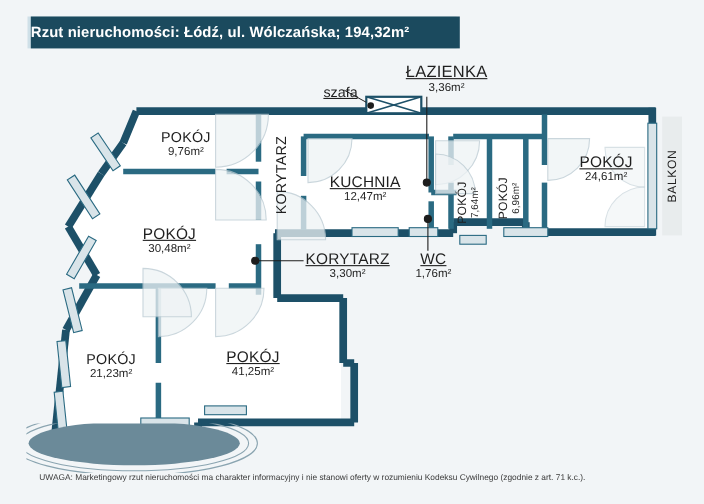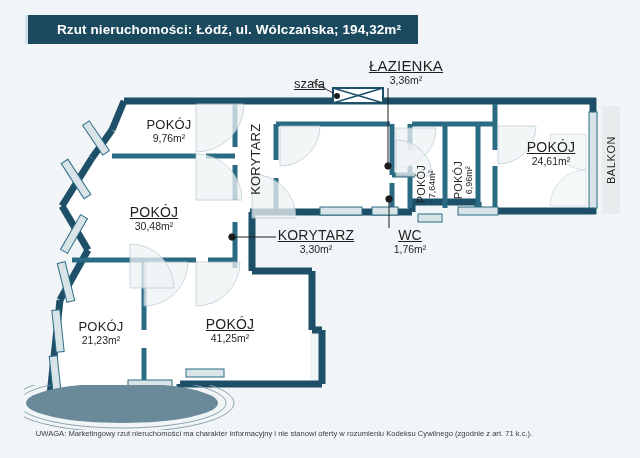--- a/index.html
+++ b/index.html
@@ -13,21 +13,21 @@
 
   
   .header-bar{
     position:absolute;left:28px;top:15px;width:390px;height:29px;
     background:#1b4a5e;
     box-shadow:-3px 0 0 0 #cfe0e8;
     display:flex;align-items:center;
   }
   .header-title{
     color:#ffffff;font-size:13.5px;font-weight:bold;
-    letter-spacing:.1px;padding-left:29px;white-space:nowrap;
+    letter-spacing:.1px;padding-left:0;white-space:nowrap;
   }
 
   
   .plan{position:absolute;left:0;top:0;width:640px;height:458px;}
   .plan svg{position:absolute;left:0;top:0;}
 
   
   .lbl{
     position:absolute;color:#1f1f1f;text-align:center;
     line-height:1.12;white-space:nowrap;
@@ -232,20 +232,24 @@
 
     <div class="lbl big" style="left:192px;top:317px;width:76px;">
       <span class="nm">POKÓJ</span>
       <span class="ar">41,25m²</span>
     </div>
 
     <div class="lbl rot rot90" style="left:210px;top:152px;width:92px;">
       <span class="nm">KORYTARZ</span>
     </div>
 
+    <div class="lbl big" style="left:292px;top:158px;width:80px;">
+      <span class="nm">KUCHNIA</span>
+      <span class="ar">12,47m²</span>
+    </div>
 
     <div class="lbl sm rot rot90" style="left:400px;top:173px;width:52px;">
       <span class="nm">POKÓJ</span>
       <span class="ar">7,64m²</span>
     </div>
 
     <div class="lbl sm rot rot90" style="left:437px;top:169px;width:52px;">
       <span class="nm">POKÓJ</span>
       <span class="ar">6,96m²</span>
     </div>
@@ -258,21 +262,21 @@
     <div class="lbl big" style="left:360px;top:58px;width:92px;">
       <span class="nm" style="font-size:15px;">ŁAZIENKA</span>
       <span class="ar">3,36m²</span>
     </div>
 
     <div class="lbl big" style="left:270px;top:228px;width:92px;">
       <span class="nm" style="font-size:14px;">KORYTARZ</span>
       <span class="ar">3,30m²</span>
     </div>
 
-    <div class="lbl big" style="left:380px;top:228px;width:60px;">
+    <div class="lbl big" style="left:364px;top:228px;width:60px;">
       <span class="nm" style="font-size:14px;">WC</span>
       <span class="ar">1,76m²</span>
     </div>
 
     <div class="tiny" style="left:294px;top:76px;">szafa</div>
 
     <div class="balkon-box" style="left:602px;top:106px;width:18px;height:108px;">
       <span class="balkon-txt">BALKON</span>
     </div>
   </div>

